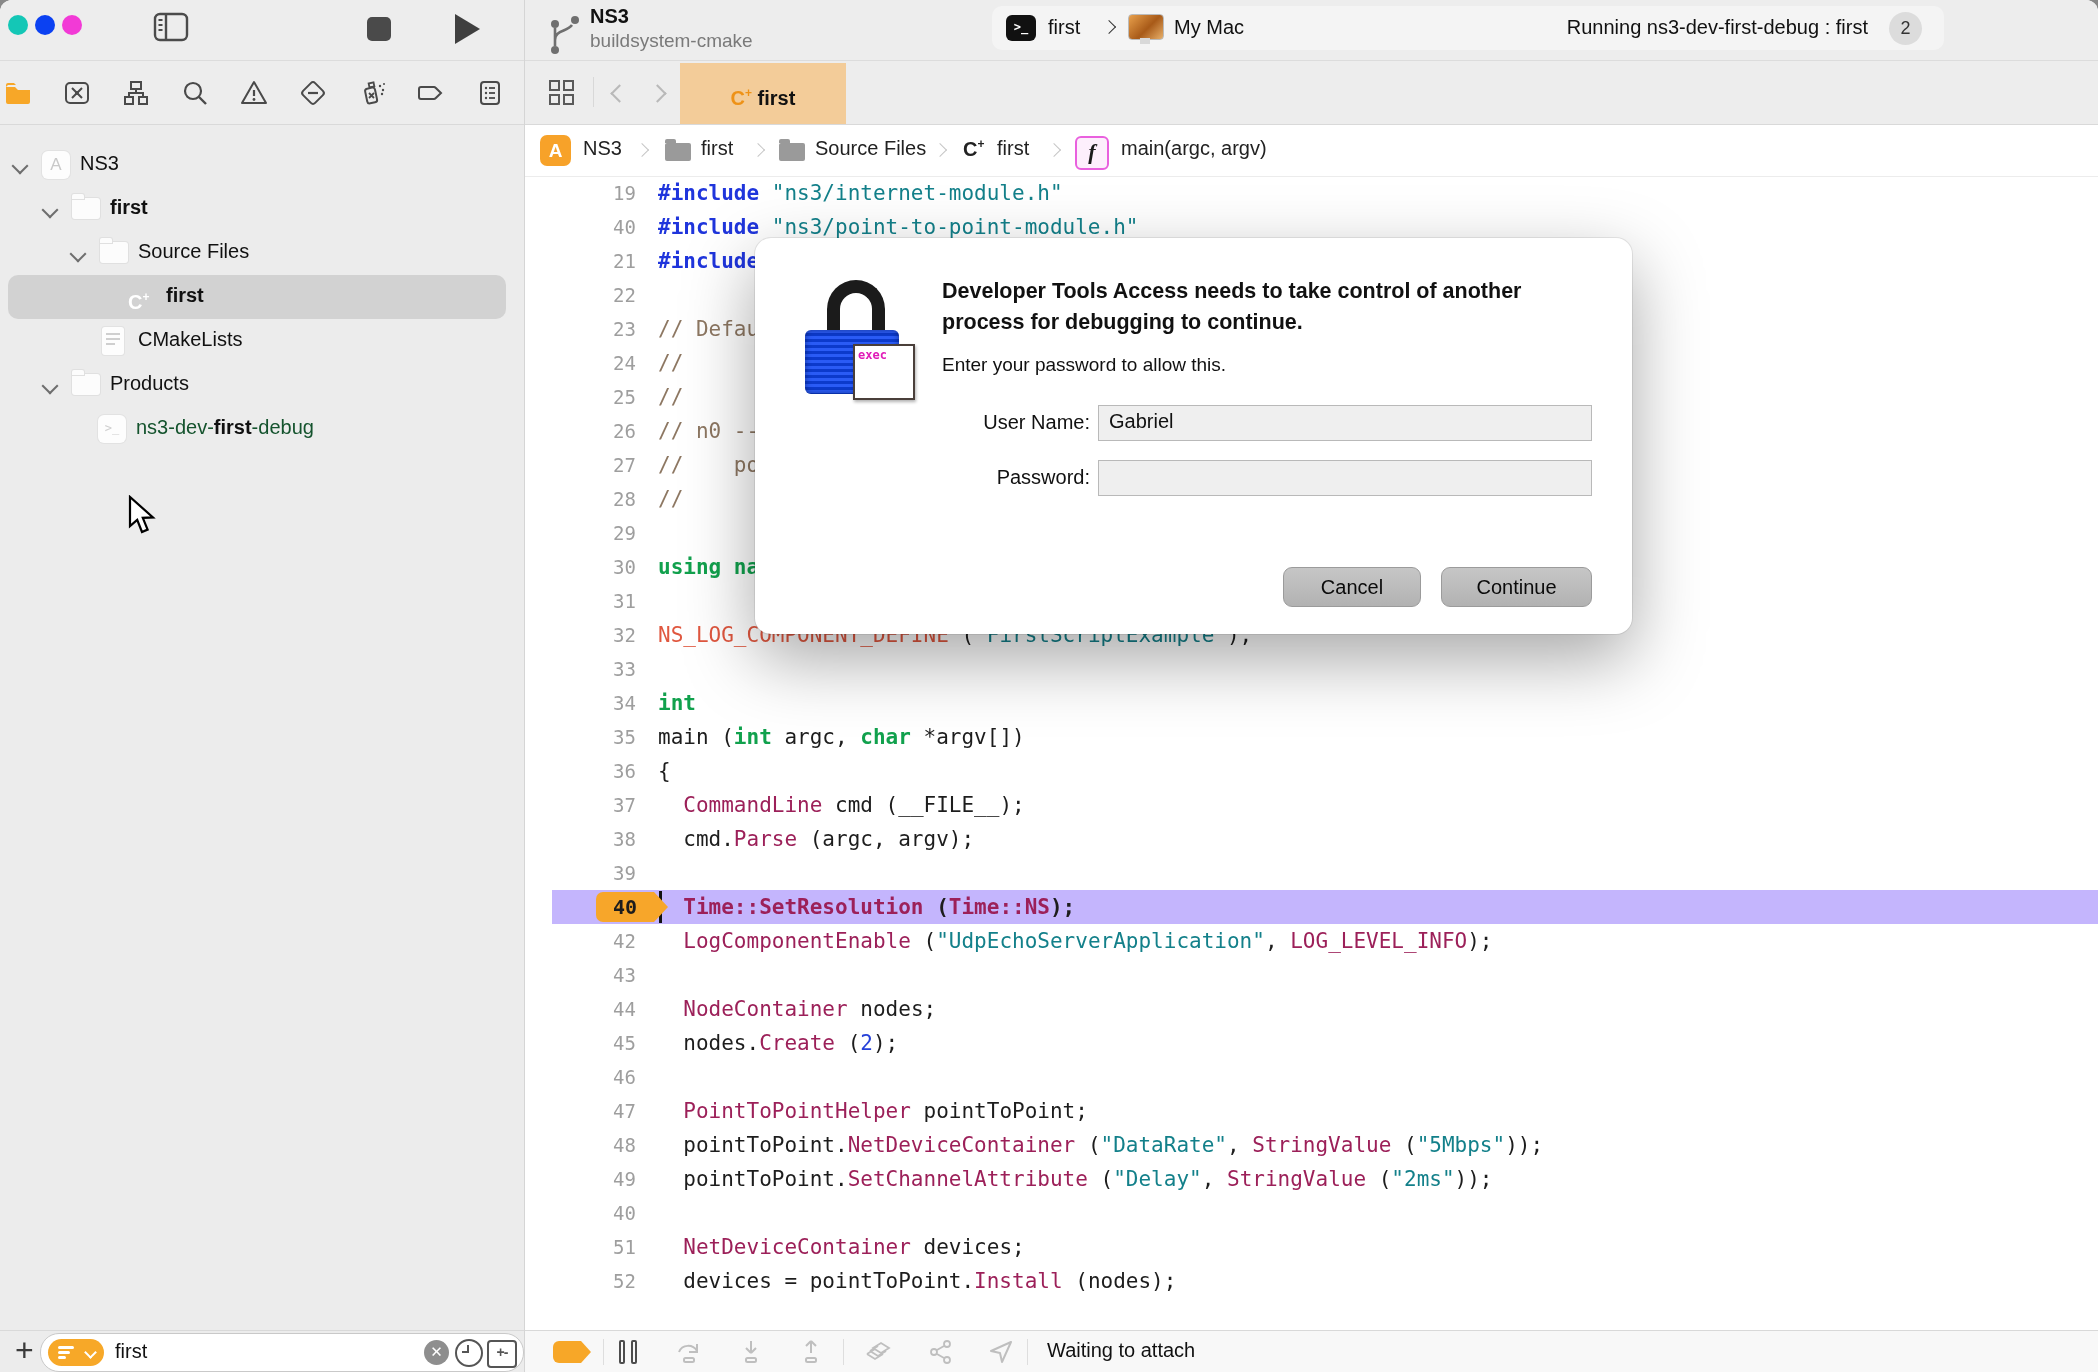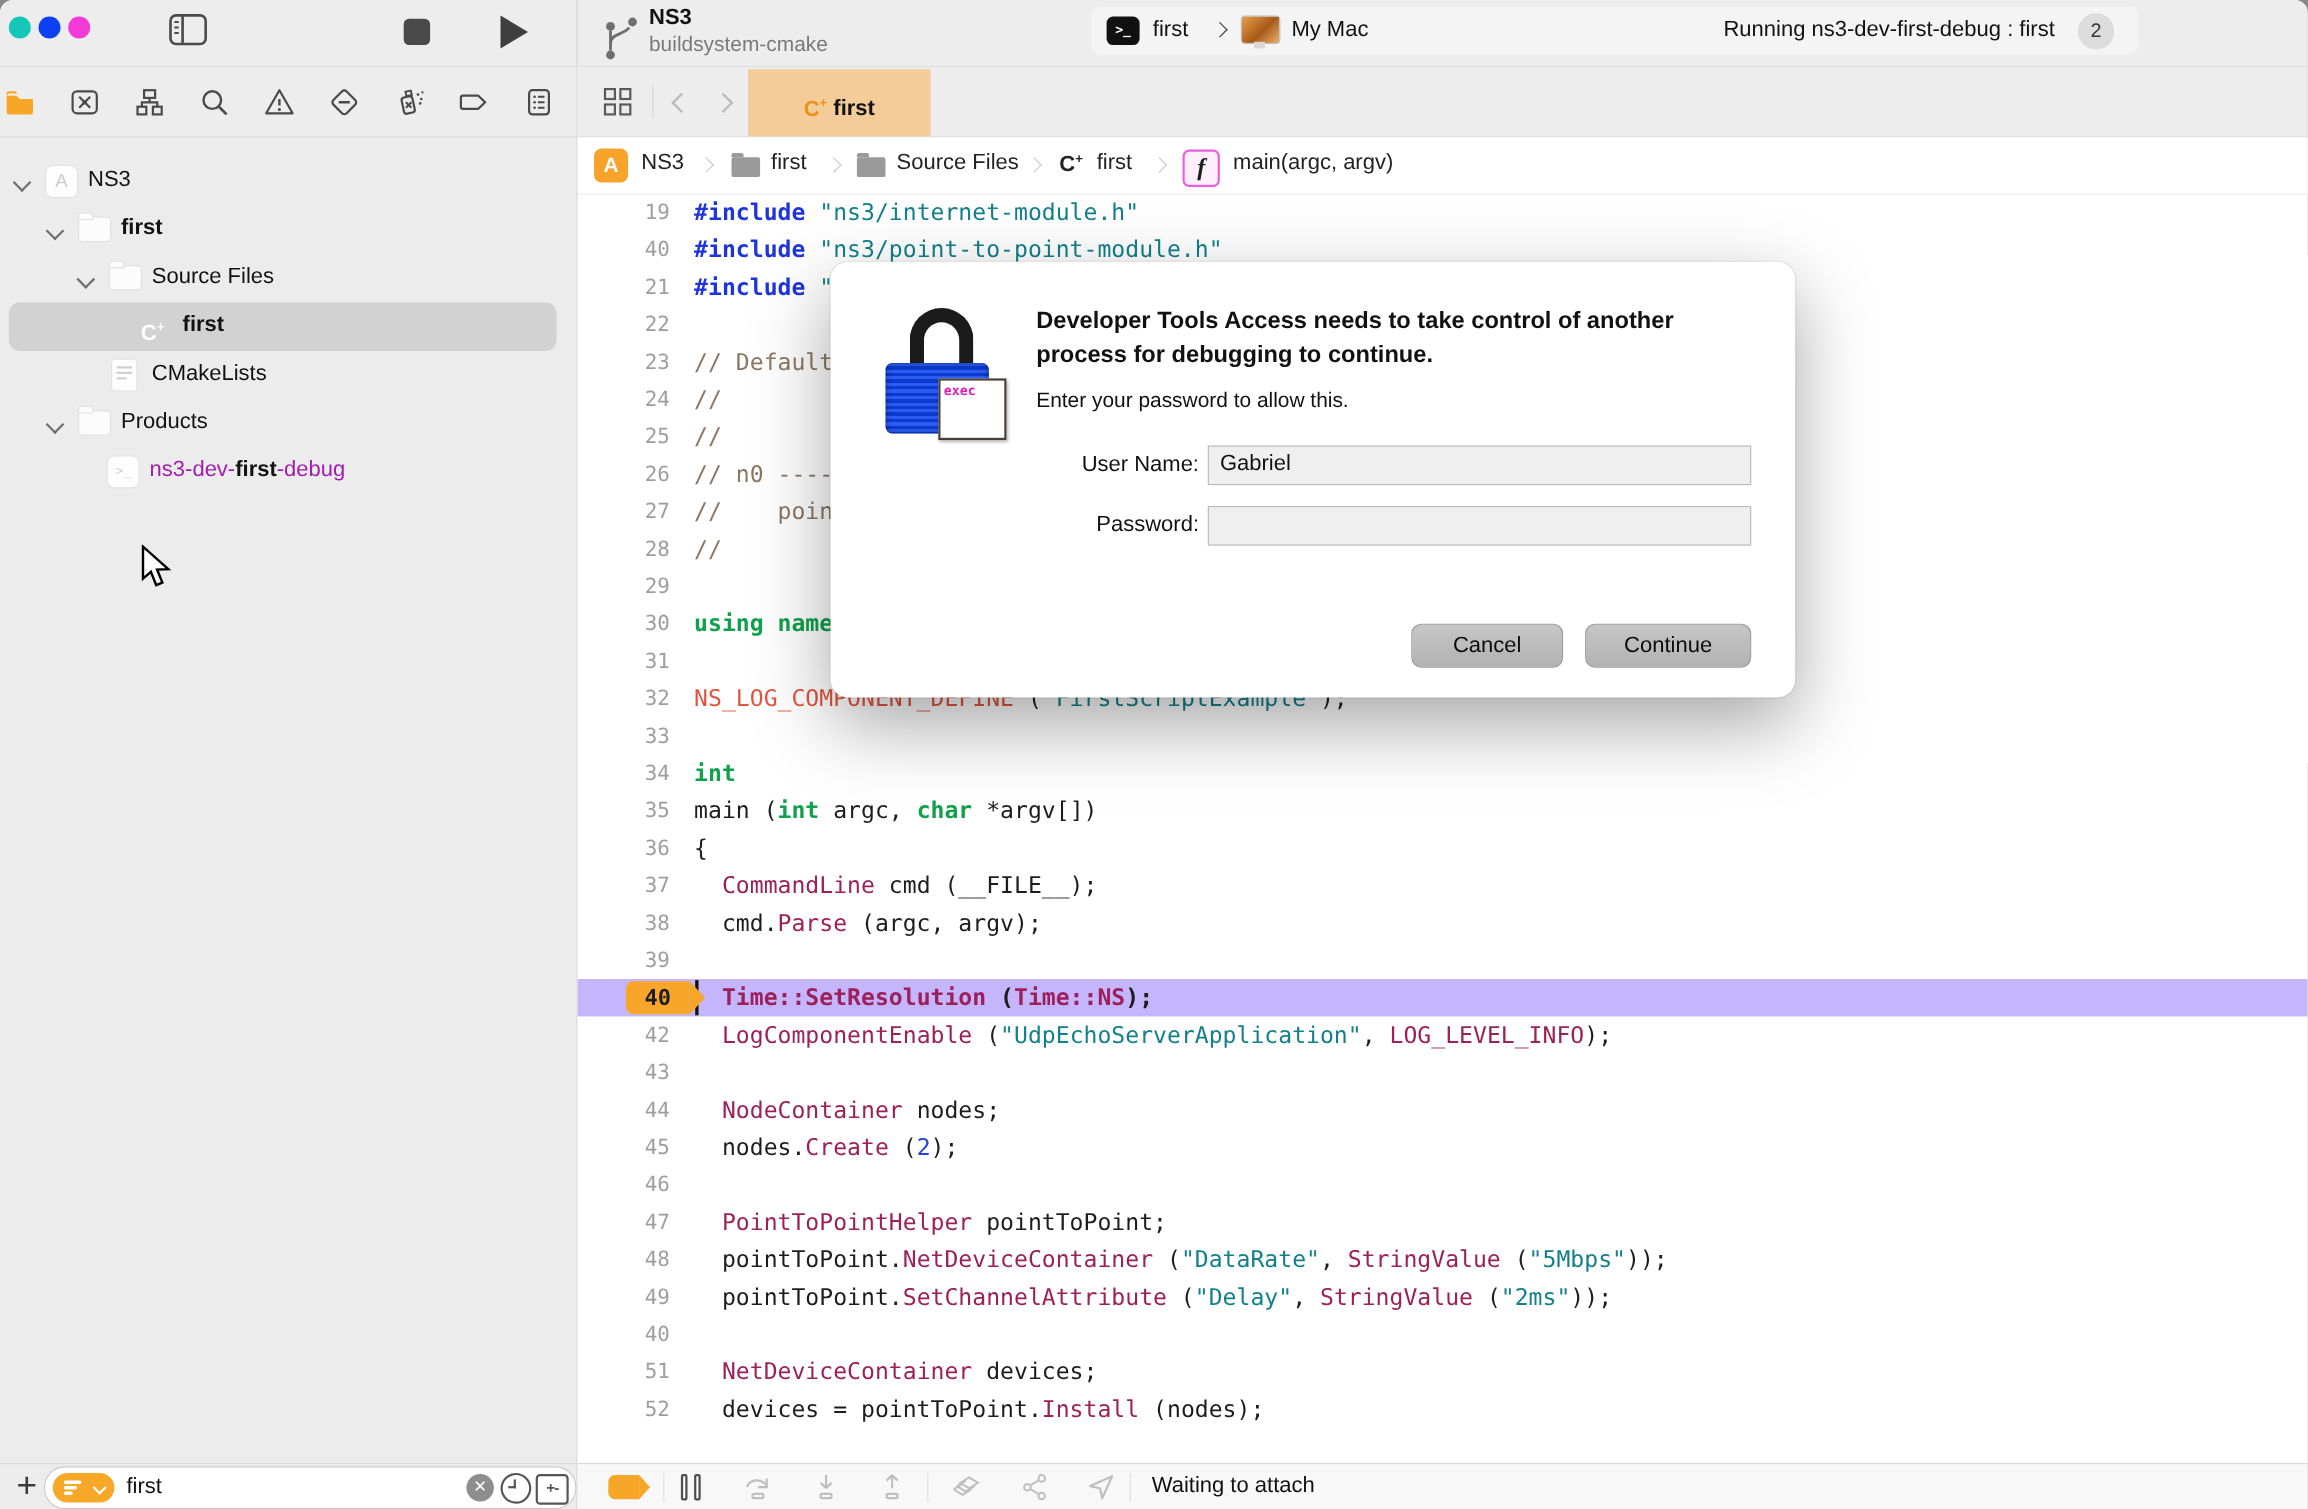--- a/index.html
+++ b/index.html
@@ -37,21 +37,21 @@
   .trow{position:absolute;left:0;width:524px;height:44px;font-size:20px;}
   .trow .lbl{position:absolute;top:9px;white-space:nowrap;color:#111;}
   .sel{position:absolute;left:8px;width:498px;height:44px;background:#D2D2D2;border-radius:10px;}
   .dchev{position:absolute;top:17px;width:10px;height:10px;border-right:2.2px solid #6E6E6E;border-top:2.2px solid #6E6E6E;transform:rotate(135deg);}
   .wsq{position:absolute;top:8px;width:28px;height:28px;background:#FDFDFD;border-radius:6px;box-shadow:0 0 0 1px #E2E2E2;}
   .folder{position:absolute;top:11px;width:28px;height:21px;background:#FCFCFC;border-radius:3px;box-shadow:0 0 0 1px #E0E0E0;}
   .folder::before{content:"";position:absolute;left:0;top:-4px;width:12px;height:5px;background:#FCFCFC;border-radius:2px 2px 0 0;box-shadow:0 0 0 1px #E0E0E0;}
   .doc{position:absolute;top:8px;width:22px;height:28px;background:#FDFDFD;border-radius:3px;box-shadow:0 0 0 1px #E2E2E2;}
   .doc i{position:absolute;left:4px;width:14px;height:2px;background:#CFCFCF;}
   .cwhite{position:absolute;top:8px;width:30px;height:28px;color:#fff;font-weight:bold;font-size:20px;line-height:28px;}
-  .graytxt{color:#a21caf;}
+  .graytxt{color:#14532d;}
   
   .filterbar{position:absolute;left:0;top:1330px;width:524px;height:42px;background:#ECECEC;border-top:1px solid #D9D9D9;}
   .plus{position:absolute;left:15px;top:1px;font-size:32px;font-weight:300;color:#3A3A3A;}
   .ffield{position:absolute;left:40px;top:2px;width:482px;height:37px;background:#fff;border:1px solid #C9C9C9;border-radius:19px;}
   .fpill{position:absolute;left:7px;top:5px;width:56px;height:27px;background:#F7A828;border-radius:14px;}
   .fpill i{position:absolute;left:10px;height:2.6px;background:#fff;border-radius:2px;}
   .fpill .chv{position:absolute;left:38px;top:9px;width:7px;height:7px;border-right:2.2px solid #fff;border-bottom:2.2px solid #fff;transform:rotate(45deg);}
   .ftext{position:absolute;left:74px;top:6px;font-size:20px;color:#111;}
   .fclear{position:absolute;left:383px;top:6px;width:25px;height:25px;border-radius:50%;background:#8E8E8E;color:#fff;text-align:center;line-height:24px;font-size:15px;}
   .fclock{position:absolute;left:414px;top:5px;width:24px;height:24px;border:2px solid #555;border-radius:50%;}
@@ -61,21 +61,21 @@
   
   .editor{position:absolute;left:525px;top:125px;width:1573px;height:1205px;background:#fff;overflow:hidden;}
   .crumbbar{position:absolute;left:0;top:0;width:1573px;height:51px;background:#fff;border-bottom:1px solid #ECECEC;font-size:20px;}
   .crumb{position:absolute;top:12px;white-space:nowrap;color:#222;}
   .bchev{position:absolute;top:20px;width:9px;height:9px;border-right:1.6px solid #C6C6C6;border-top:1.6px solid #C6C6C6;transform:rotate(45deg);}
   .appico{position:absolute;left:15px;top:10px;width:31px;height:31px;background:#F7A229;border-radius:7px;color:#fff;font-weight:bold;font-size:19px;text-align:center;line-height:31px;}
   .bfolder{position:absolute;top:18px;width:26px;height:18px;background:#9A9A9A;border-radius:2px;}
   .bfolder::before{content:"";position:absolute;left:0;top:-4px;width:11px;height:4px;background:#9A9A9A;border-radius:2px 2px 0 0;}
   .fnbox{position:absolute;top:11px;width:30px;height:30px;background:#FDEFFC;border:2px solid #E960DE;border-radius:6px;color:#1a1a1a;font-family:"Liberation Serif",serif;font-style:italic;font-weight:bold;font-size:22px;text-align:center;line-height:27px;}
   .codewrap{position:absolute;left:0;top:51px;width:1573px;}
-  .cl{position:relative;height:34px;white-space:pre;font-family:"DejaVu Sans Mono",monospace;}
+  .cl{position:relative;height:34px;white-space:pre;font-family:"DejaVu Sans Mono",monospace;margin-left:27px;}
   .cl .gut{position:absolute;left:0;top:0;width:84px;text-align:right;font-size:19px;line-height:34px;color:#9E9E9E;}
   .cl .code{position:absolute;left:106px;top:0;font-size:21px;line-height:34px;color:#1d1d1d;}
   .cl.bp{background:#c4b5fd;font-weight:bold;}
   .bpbadge{position:absolute;right:-18px;top:2px;width:58px;height:30px;background:#F7A62A;border-radius:7px 0 0 7px;color:#1d1d1d;text-align:center;line-height:30px;font-size:20px;}
   .bpbadge::after{content:"";position:absolute;right:-14px;top:0;border-left:14px solid #F7A62A;border-top:15px solid transparent;border-bottom:15px solid transparent;}
   .caret{position:absolute;left:107px;top:1px;width:3px;height:32px;background:#111;}
   .pl{color:#1d1d1d;} .dir{color:#1F35DC;font-weight:bold;} .str{color:#13808A;}
   .com{color:#8D7762;} .kw{color:#11A14D;font-weight:bold;} .mac{color:#E0573F;}
   .typ{color:#9C2059;} .num{color:#2641D9;}
   

